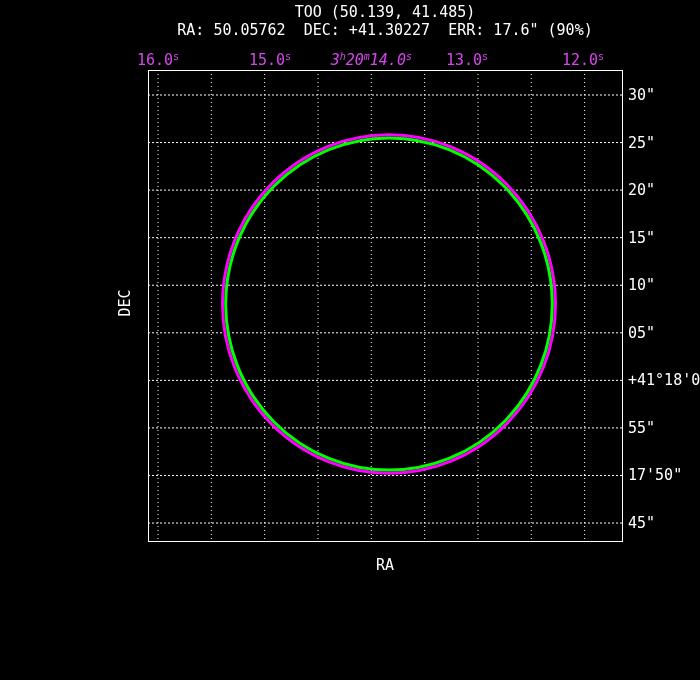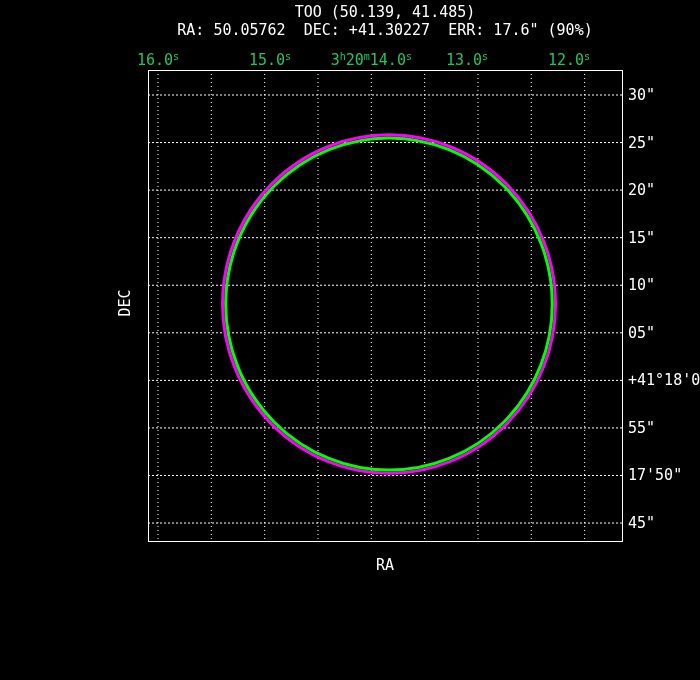--- a/index.html
+++ b/index.html
@@ -15,21 +15,21 @@
     color: #ffffff;
     font-size: 15px;
     line-height: 16px;
     white-space: pre;
   }
   #plot-title   { top: 4px;  left: 35px; width: 700px; text-align: center; }
   #plot-subtitle{ top: 22px; left: 35px; width: 700px; text-align: center; }
   .top-tick {
     top: 49px;
     transform: translateX(-50%);
-    color: #22c55e; font-size: 15px; white-space: pre;
+    color: #d946ef; font-size: 15px; white-space: pre;
   }
   .top-tick sup, .sup {
     font-size: 10px;
     vertical-align: 5px;
   }
   .right-tick {
     left: 628px;
     color: #fff; font-size: 15px; white-space: pre;
   }
   #xaxis-title { top: 557px; left: 35px; width: 700px; text-align: center; }
@@ -69,23 +69,23 @@
       <line x1="148" y1="475.48" x2="622" y2="475.48" stroke="#ffffff" stroke-width="1" stroke-dasharray="2,2"></line>
       <line x1="148" y1="523.04" x2="622" y2="523.04" stroke="#ffffff" stroke-width="1" stroke-dasharray="2,2"></line>
       <ellipse cx="389" cy="304" rx="166.5" ry="169.3" fill="none" stroke="#ff00ff" stroke-width="3"></ellipse>
       <ellipse cx="389" cy="304" rx="163.3" ry="166.1" fill="none" stroke="#00ff00" stroke-width="3"></ellipse>
       <rect x="148.5" y="70.5" width="474" height="471" fill="none" stroke="#ffffff" stroke-width="1"></rect>
     </svg>
 
   <div id="ticks-top">
       <div class="abs txt top-tick" style="left: 158px;">16.0<sup>s</sup></div>
       <div class="abs txt top-tick" style="left: 270px;">15.0<sup>s</sup></div>
-      <div class="abs txt top-tick" style="left: 371.32px;">3<sup>h</sup>20<sup>m</sup>14.0<sup>s</sup></div>
+      <div class="abs txt top-tick" style="left: 371.32px; font-style: italic;">3<sup>h</sup>20<sup>m</sup>14.0<sup>s</sup></div>
       <div class="abs txt top-tick" style="left: 467px;">13.0<sup>s</sup></div>
-      <div class="abs txt top-tick" style="left: 569px;">12.0<sup>s</sup></div>
+      <div class="abs txt top-tick" style="left: 583px;">12.0<sup>s</sup></div>
     </div>
   <div id="ticks-right">
       <div class="abs txt right-tick" style="top: 87px;">30"</div>
       <div class="abs txt right-tick" style="top: 134.56px;">25"</div>
       <div class="abs txt right-tick" style="top: 182.12px;">20"</div>
       <div class="abs txt right-tick" style="top: 229.68px;">15"</div>
       <div class="abs txt right-tick" style="top: 277.24px;">10"</div>
       <div class="abs txt right-tick" style="top: 324.8px;">05"</div>
       <div class="abs txt right-tick" style="top: 372.36px;">+41°18'00"</div>
       <div class="abs txt right-tick" style="top: 419.92px;">55"</div>

